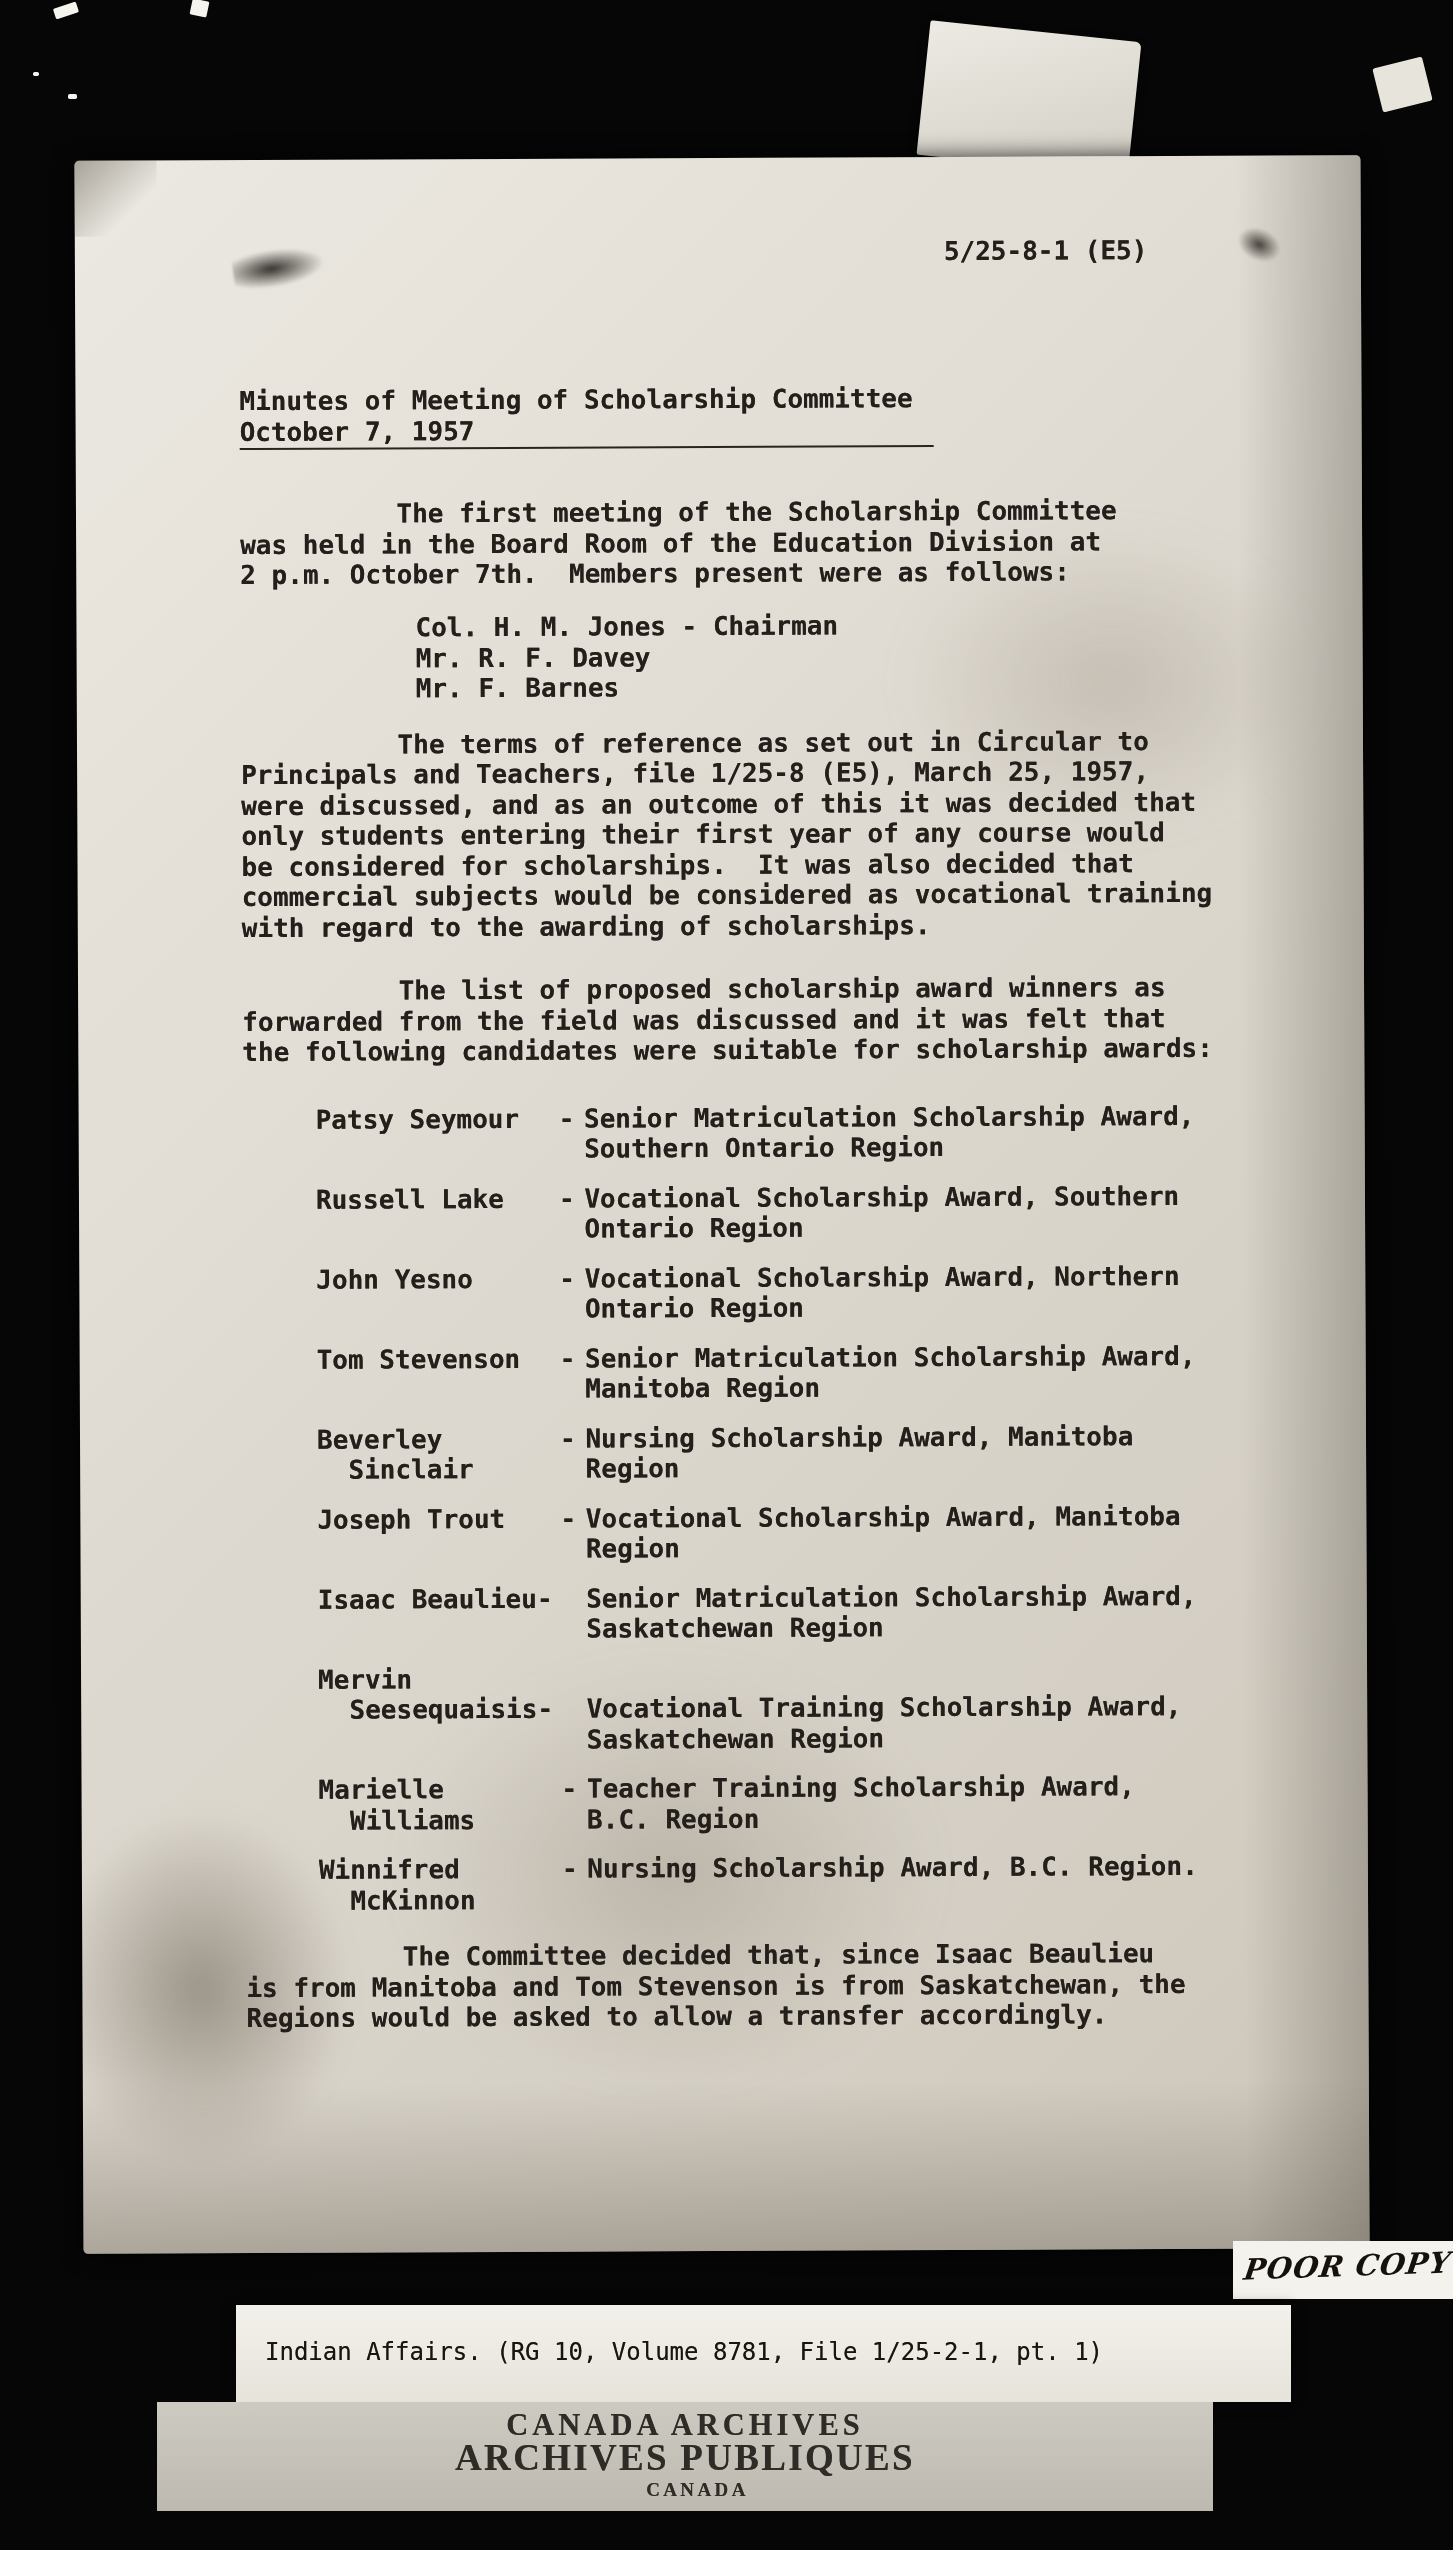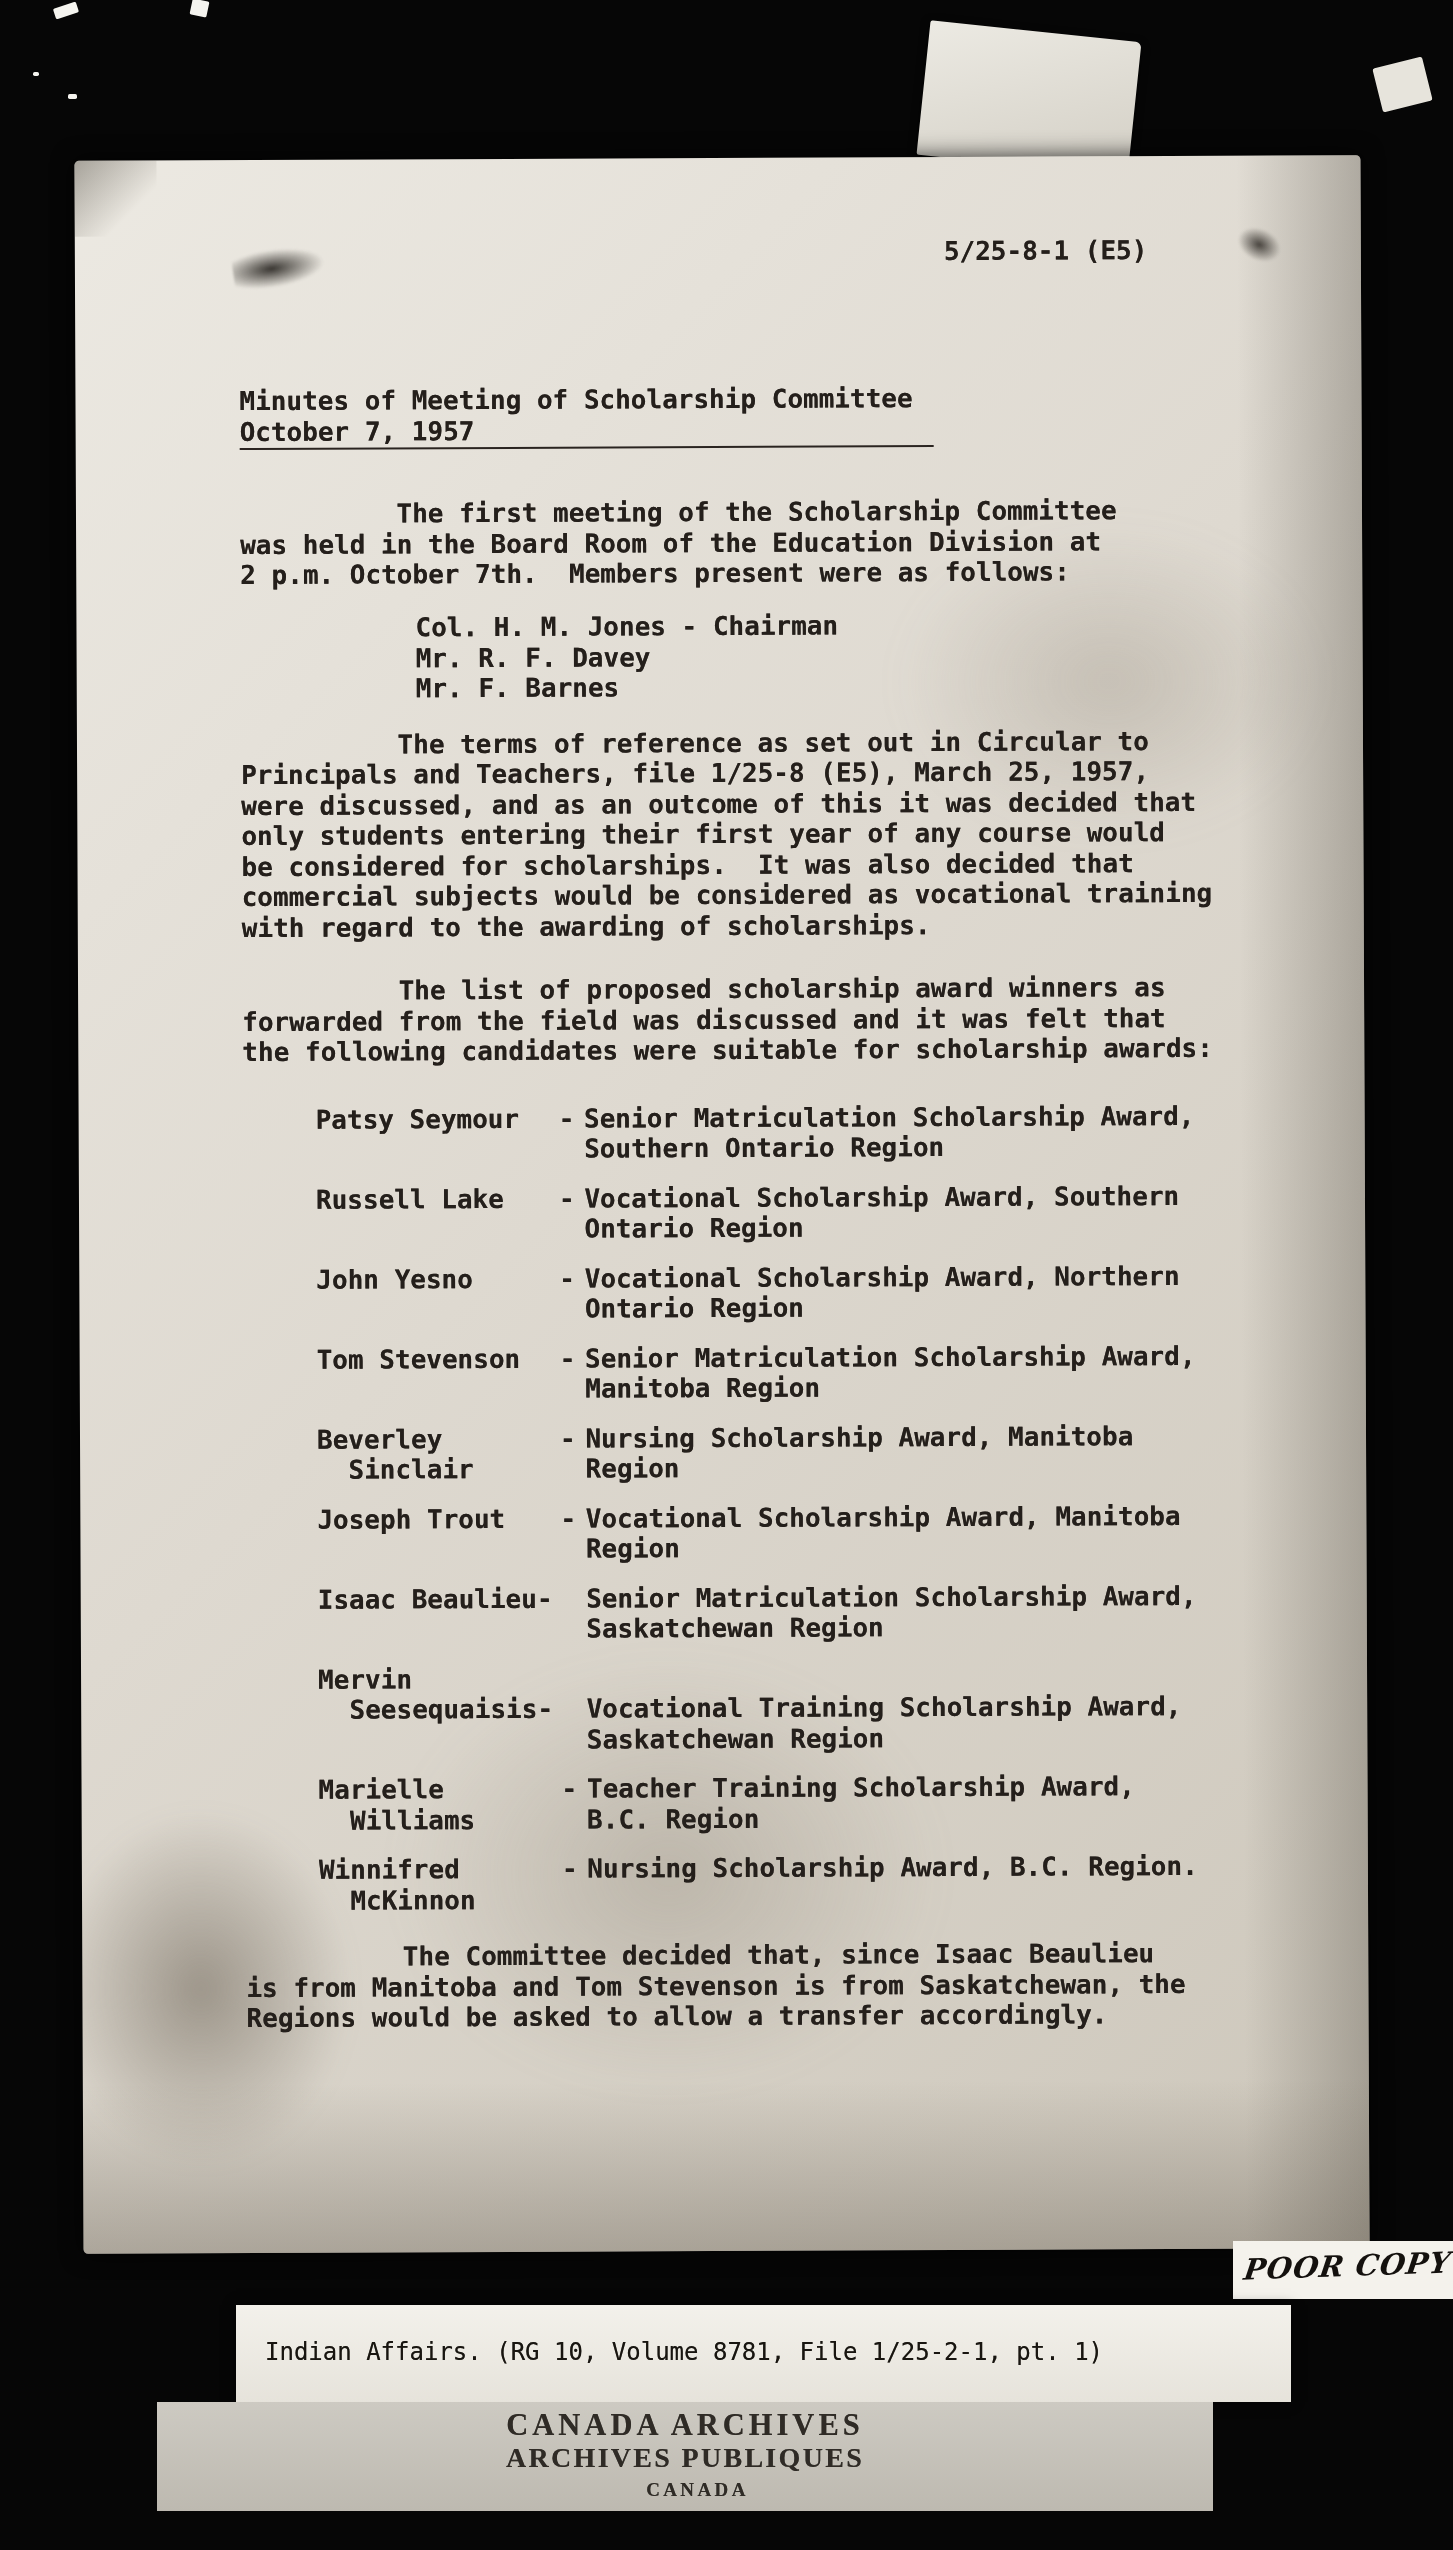--- a/index.html
+++ b/index.html
@@ -131,21 +131,21 @@
     position: absolute; left: 157px; top: 2402px; width: 1056px; height: 109px;
     background: linear-gradient(180deg, #cdcac2, #bdb9b0);
   }
   .archives-text {
     position: absolute; left: 0; top: 6.8px; width: 100%;
     text-align: center;
     font-family: "Liberation Serif", serif; font-weight: bold; color: #2f2b26;
     text-shadow: 0 0 0.6px rgba(47,43,38,0.6);
   }
   .arch-line-1 { font-size: 30.5px; line-height: 33px; letter-spacing: 4px; }
-  .arch-line-2 { font-size: 28px; line-height: 32px; letter-spacing: 2.3px; }
+  .arch-line-2 { font-size: 37px; line-height: 32px; letter-spacing: 2.3px; }
   .arch-line-3 { font-size: 19px; line-height: 32px; letter-spacing: 3.4px; padding-left: 25px; }
 </style>
 </head>
 <body>
 
 <div class="scan">
 
   <div class="speck s1"></div>
   <div class="speck s2"></div>
   <div class="speck s3"></div>

